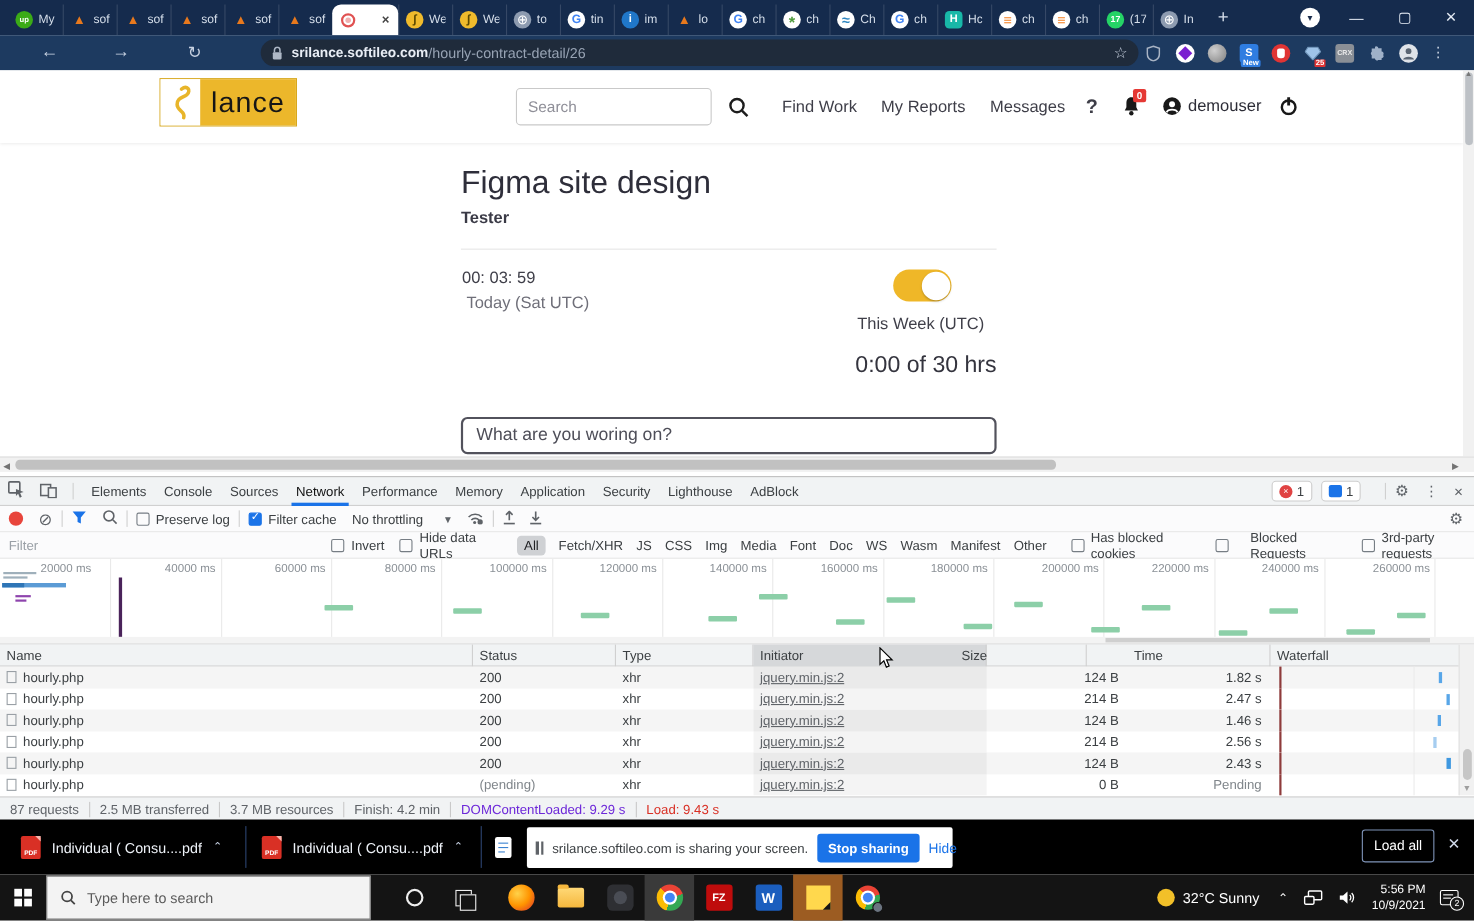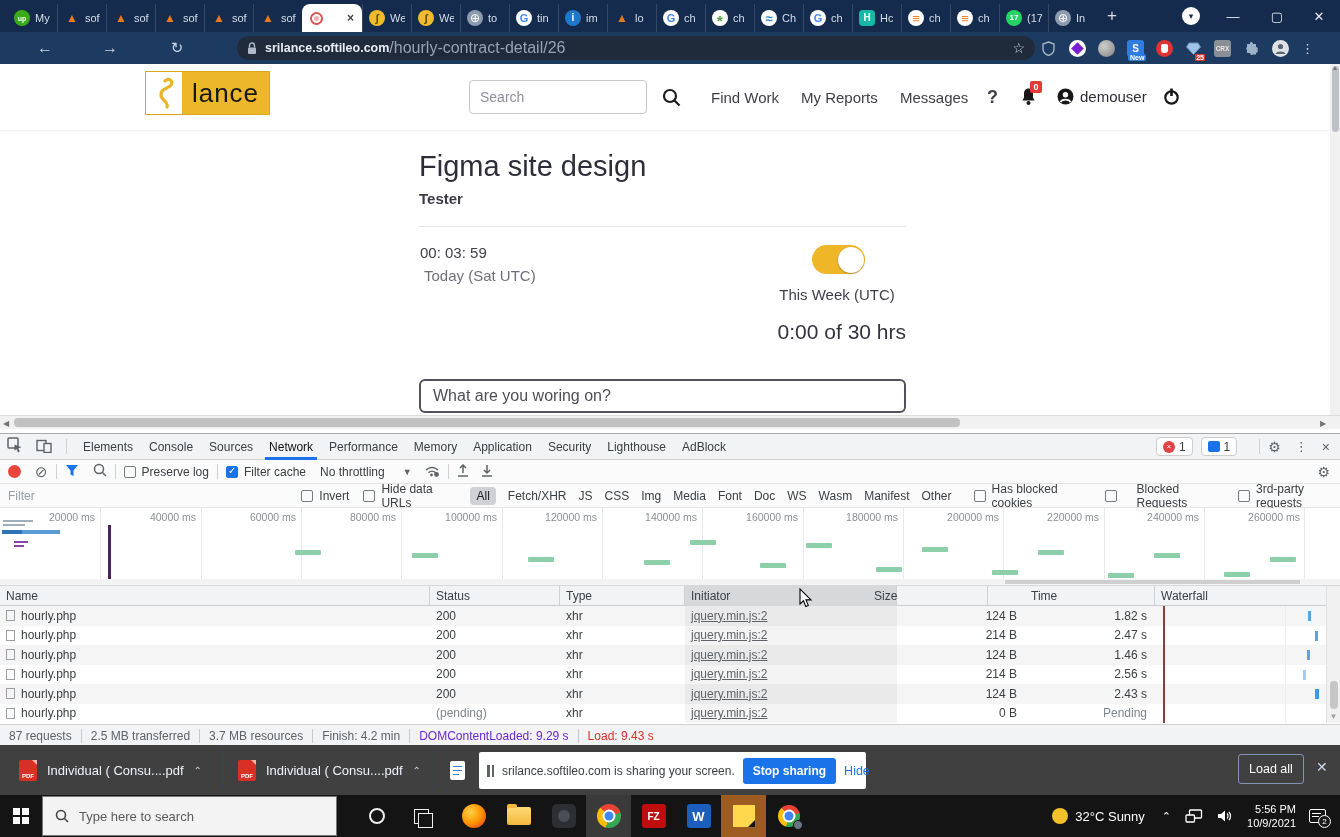--- a/index.html
+++ b/index.html
@@ -31,21 +31,21 @@
 .fav.recording::after{content:"";width:5px;height:5px;border-radius:50%;background:#f0b0b0}
 .newtab{color:#d5deea;font-size:17px;font-weight:400;margin-left:10px;margin-bottom:6px}
 .winctl{position:absolute;top:0;height:32px;color:#e6ecf5;font-size:13px;display:flex;align-items:center;justify-content:center;width:30px}
 .profile-circle{position:absolute;top:7px;left:1182px;width:18px;height:18px;border-radius:50%;background:#fff;color:#1a2c4c;font-size:9px;display:flex;align-items:center;justify-content:center}
 
 
 .toolbar{position:absolute;top:32px;left:0;width:1340px;height:32px;background:#1d3a60}
 .navbtn{position:absolute;top:0;height:32px;width:30px;display:flex;align-items:center;justify-content:center;color:#c8d2e2;font-size:16px}
 .urlpill{position:absolute;left:237px;top:4px;width:798px;height:24px;background:#1f2b3b;border-radius:12px;display:flex;align-items:center;padding:0 10px}
 .url-domain{color:#e8edf5;font-size:12.5px;font-weight:700}
-.url-path{color:#97a3b4;font-size:16px}
+.url-path{color:#97a3b4;font-size:13px}
 .extrow{position:absolute;top:0;height:32px;display:flex;align-items:center;gap:12px;left:1040px}
 .ext{width:17px;height:17px;border-radius:50%;display:flex;align-items:center;justify-content:center;position:relative;flex:none}
 .badge-mini{position:absolute;font-size:7px;font-weight:700;color:#fff;background:#2f7de1;border-radius:2px;padding:0 2px;bottom:-4px;left:1px}
 .badge-red{position:absolute;font-size:7px;font-weight:700;color:#fff;background:#e03434;border-radius:1px;padding:0 1px;bottom:-4px;right:-3px}
 
 
 .page{position:absolute;top:64px;left:0;width:1340px;height:351px;background:#fff;overflow:hidden}
 .site-header{position:absolute;top:0;left:0;width:1330px;height:66px;background:#fff;box-shadow:0 1px 3px rgba(0,0,0,.08)}
 .logo{position:absolute;left:145px;top:7px;width:125px;height:44px;display:flex;border:1px solid #d8a81e}
 .logo-glyph{width:36px;height:100%;background:#fff;display:flex;align-items:center;justify-content:center}
@@ -99,21 +99,21 @@
 .wline{position:absolute;top:0;height:19.5px;width:2px;background:#8e3b3b;left:1163px}
 .wgrid{position:absolute;top:0;height:19.5px;width:1px;background:#ececec;left:1285px}
 .wtick{position:absolute;top:5px;height:10px}
 .rowscroll{position:absolute;left:1326px;top:152px;width:14px;height:137px;background:#f1f1f1;border-left:1px solid #e0e0e0}
 .dt-summary{position:absolute;top:290px;left:0;width:1340px;height:22px;background:#f1f3f4;border-top:1px solid #d0d0d0;display:flex;align-items:center;font-size:12px;color:#5f6368}
 .sum{padding:0 9px;border-right:1px solid #c9c9c9;white-space:nowrap}
 .sum.blue{color:#6d28d9}
 .sum.red{color:#d93025;border-right:none}
 
 
-.dlbar{position:absolute;top:745px;left:0;width:1340px;height:50px;background:#404040}
+.dlbar{position:absolute;top:745px;left:0;width:1340px;height:50px;background:#000000}
 .dl-item{position:absolute;top:0;height:50px;display:flex;align-items:center;gap:10px;color:#eef2f8;font-size:13px}
 .pdfico{width:18px;height:21px;background:#d93025;border-radius:2px;color:#fff;font-size:6px;font-weight:700;display:flex;align-items:flex-end;justify-content:center;padding-bottom:2px;position:relative}
 .pdfico::after{content:"";position:absolute;top:0;right:0;border-left:5px solid transparent;border-top:5px solid #f7b6ad}
 .dl-sep{position:absolute;top:6px;width:1px;height:38px;background:#2c4470}
 .sharebox{position:absolute;left:479px;top:7px;width:387px;height:37px;background:#fff;border-radius:2px;display:flex;align-items:center;padding:0 8px;gap:8px}
 .sharebars{display:flex;gap:2px}
 .sharebars i{display:block;width:2.5px;height:12px;background:#5f6368}
 .share-text{font-size:12px;color:#3c4043;white-space:nowrap}
 .stopbtn{background:#1a73e8;color:#fff;font-size:12px;font-weight:700;border:none;border-radius:3px;padding:6px 10px;white-space:nowrap}
 .hidebtn{color:#1a73e8;font-size:12.5px}
@@ -458,21 +458,21 @@
       <div class="tl-grid" style="left:401px"></div>
       <div class="tl-grid" style="left:502px"></div>
       <div class="tl-grid" style="left:602px"></div>
       <div class="tl-grid" style="left:702px"></div>
       <div class="tl-grid" style="left:803px"></div>
       <div class="tl-grid" style="left:903px"></div>
       <div class="tl-grid" style="left:1003px"></div>
       <div class="tl-grid" style="left:1104px"></div>
       <div class="tl-grid" style="left:1204px"></div>
       <div class="tl-grid" style="left:1304px"></div>
-    <span class="tl-label" style="left:25px">20000 ms</span>
+    <span class="tl-label" style="left:13px">20000 ms</span>
     <span class="tl-label" style="left:126px">40000 ms</span>
     <span class="tl-label" style="left:226px">60000 ms</span>
     <span class="tl-label" style="left:326px">80000 ms</span>
     <span class="tl-label" style="left:427px">100000 ms</span>
     <span class="tl-label" style="left:527px">120000 ms</span>
     <span class="tl-label" style="left:627px">140000 ms</span>
     <span class="tl-label" style="left:728px">160000 ms</span>
     <span class="tl-label" style="left:828px">180000 ms</span>
     <span class="tl-label" style="left:929px">200000 ms</span>
     <span class="tl-label" style="left:1029px">220000 ms</span>

